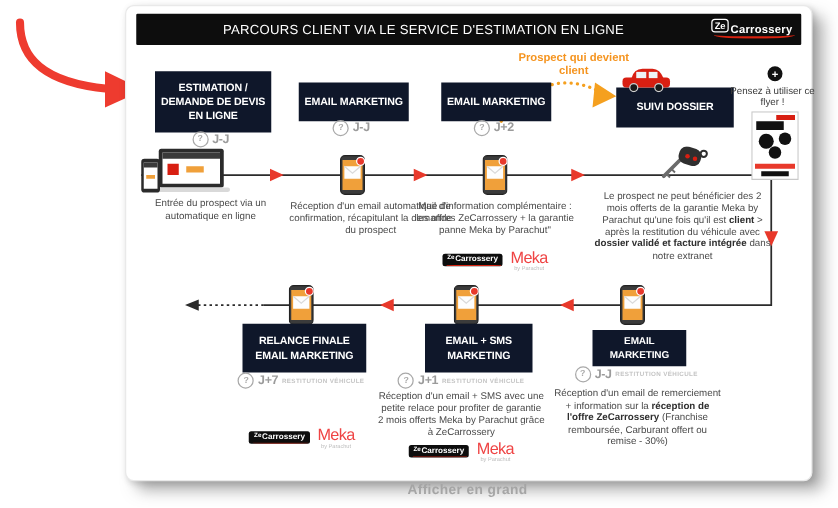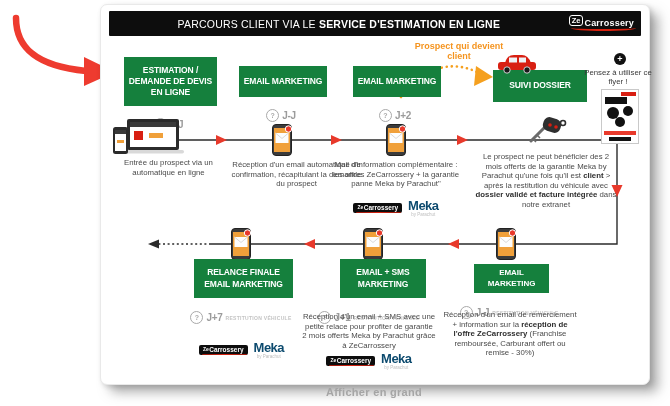--- a/index.html
+++ b/index.html
@@ -9,52 +9,52 @@
   
   #card{position:absolute;left:100px;top:4px;width:548px;height:379px;background:#fff;
         border:1px solid #e9e9e9;border-radius:7px;
         box-shadow:9px 8px 12px -1px rgba(90,90,90,.5), 2px 2px 5px rgba(0,0,0,.15);}
   #overlay{position:absolute;left:0;top:0;width:548px;height:379px;pointer-events:none;}
   
   .hbar{position:absolute;left:8px;top:6px;width:532px;height:25px;background:#0d0d0d;
         display:flex;align-items:center;border-radius:1px;}
   .htitle{flex:1;text-align:center;color:#fff;font-size:10.5px;letter-spacing:.2px;white-space:nowrap;}
   .htitle .t1{font-weight:500;}
-  .htitle .t2{font-weight:700;}
+  .htitle .t2{font-weight:400;}
   .hlogo{margin-right:7px;display:flex;align-items:flex-end;position:relative;padding-bottom:3px;}
   .hlogo .ze{border:1px solid #fff;border-radius:3px;color:#fff;font-weight:800;font-size:7.5px;
              padding:0 2px;margin-right:1px;transform:translateY(-2px);}
   .hlogo .carr{color:#fff;font-size:9px;font-weight:600;letter-spacing:.2px;}
   .hlogo .swoosh{position:absolute;left:2px;right:-2px;bottom:0;height:4px;
                  border-bottom:2px solid #d8220f;border-radius:0 0 60% 60%;}
   
-  .box{position:absolute;background:#15803d;color:#fff;display:flex;align-items:center;justify-content:center;
+  .box{position:absolute;background:#0f172a;color:#fff;display:flex;align-items:center;justify-content:center;
        text-align:center;font-weight:800;font-size:8.5px;letter-spacing:-.1px;line-height:1.3;padding:2px;}
   
-  .badge{position:absolute;display:flex;align-items:center;justify-content:center;gap:3px;margin-top:13px;}
+  .badge{position:absolute;display:flex;align-items:center;justify-content:center;gap:3px;}
   .badge .q{width:11px;height:11px;border:1.4px solid #a9a9a9;border-radius:50%;color:#a9a9a9;
             font-size:7px;font-weight:800;display:flex;align-items:center;justify-content:center;flex:0 0 auto;}
   .badge .day{font-size:10px;font-weight:800;color:#9b9b9b;letter-spacing:-.3px;}
   .badge .rest{font-size:5px;font-weight:700;color:#c4c4c4;letter-spacing:.3px;white-space:nowrap;}
   
   .desc{position:absolute;font-size:7.8px;line-height:1.22;color:#4a4a4a;text-align:center;}
   .desc b{color:#2f2f2f;}
   
   .prospect{position:absolute;color:#f5941f;font-weight:800;font-size:9px;text-align:center;line-height:1.15;}
   .flyernote{position:absolute;color:#3a3a3a;font-size:7.8px;text-align:center;line-height:1.2;}
   .plus{position:absolute;width:12px;height:12px;background:#111;border-radius:50%;color:#fff;
         display:flex;align-items:center;justify-content:center;font-size:9px;font-weight:700;}
   
   .logos{position:absolute;display:flex;align-items:center;justify-content:center;gap:6px;}
   .zec{background:#0d0d0d;border-radius:2px;padding:1px 4px 2px 4px;position:relative;display:inline-flex;align-items:flex-end;}
   .zec .ze{color:#fff;font-weight:800;font-size:5px;transform:translateY(-1.5px);margin-right:.5px;}
   .zec .nm{color:#fff;font-size:6.5px;font-weight:600;}
   .zec .sw{position:absolute;left:3px;right:1px;bottom:0;border-bottom:1.4px solid #d8220f;border-radius:0 0 60% 60%;}
   .meka{display:flex;flex-direction:column;align-items:center;line-height:1;}
-  .meka .m{color:#0c4a6e;font-weight:700;font-size:13px;letter-spacing:-.5px;text-align:center;}
+  .meka .m{color:#ef4444;font-weight:400;font-size:13px;letter-spacing:-.5px;text-align:center;}
   .meka .sub{color:#bdbdbd;font-size:4.5px;margin-top:1px;}
   .phone{position:absolute;width:20px;height:32px;}
   .caption{position:absolute;left:100px;top:386px;width:548px;text-align:center;color:#a5a5a5;
            font-size:11px;letter-spacing:.3px;cursor:pointer;font-weight:bold;}
 </style>
 </head>
 <body>
 
 <div id="screen">
 

